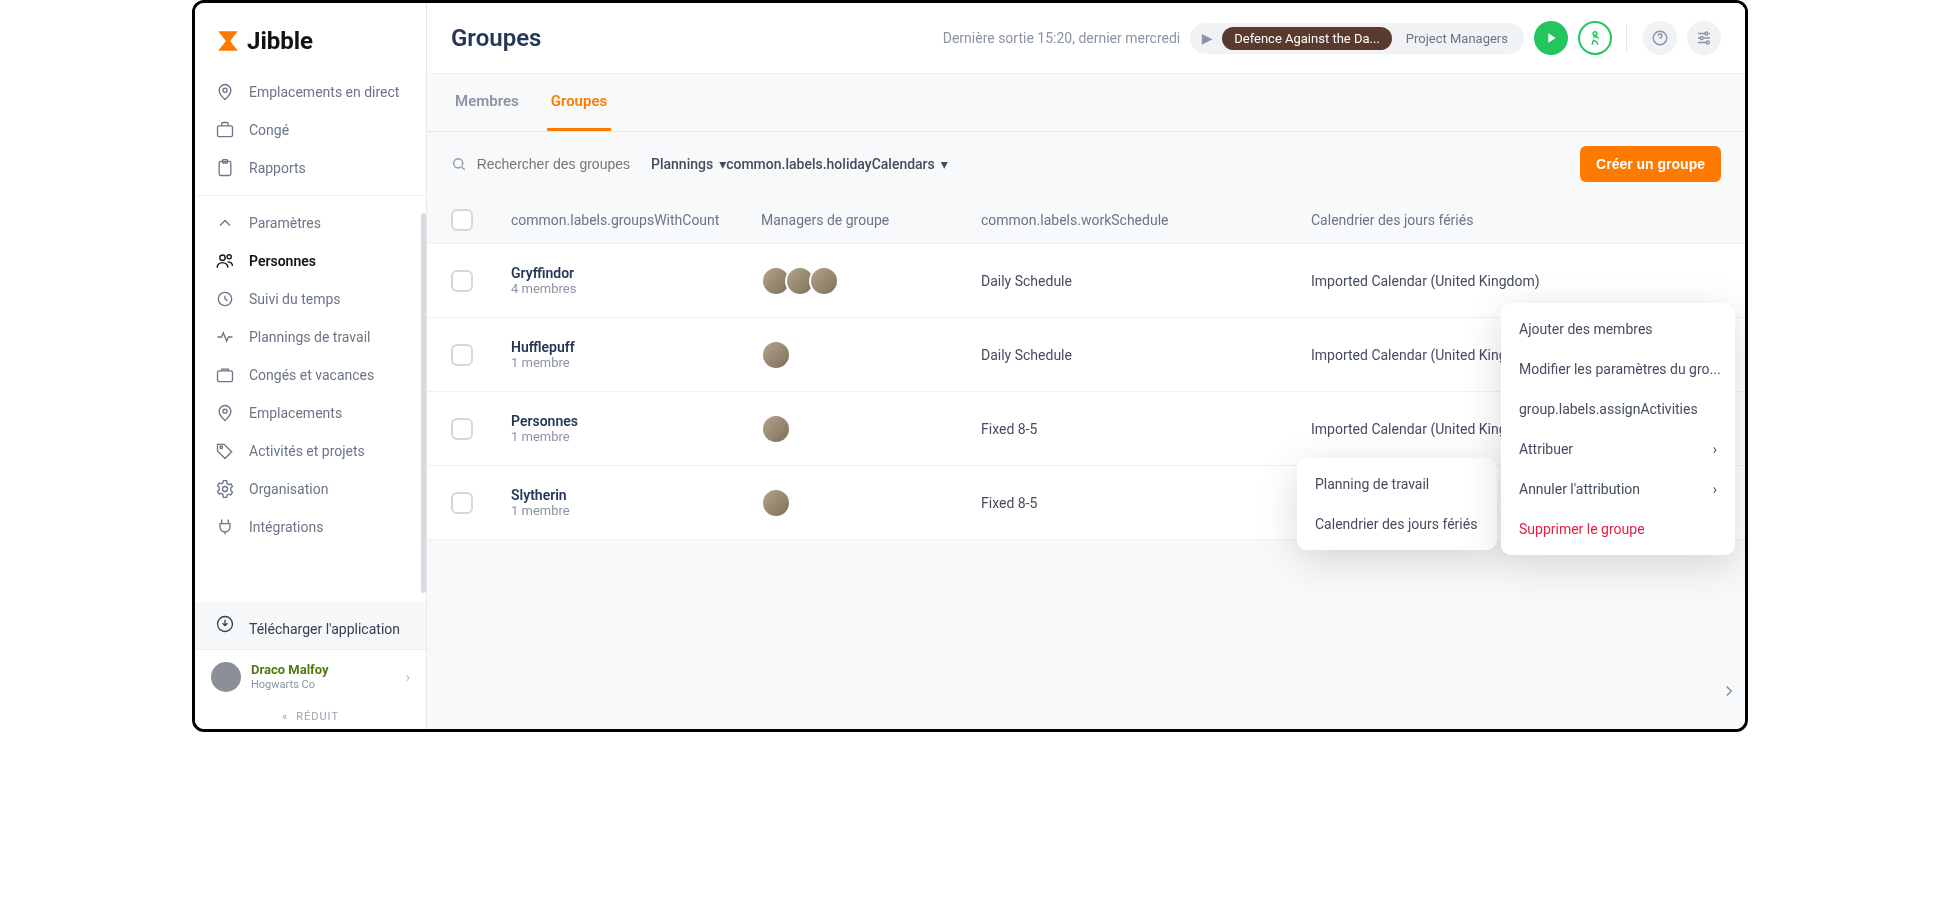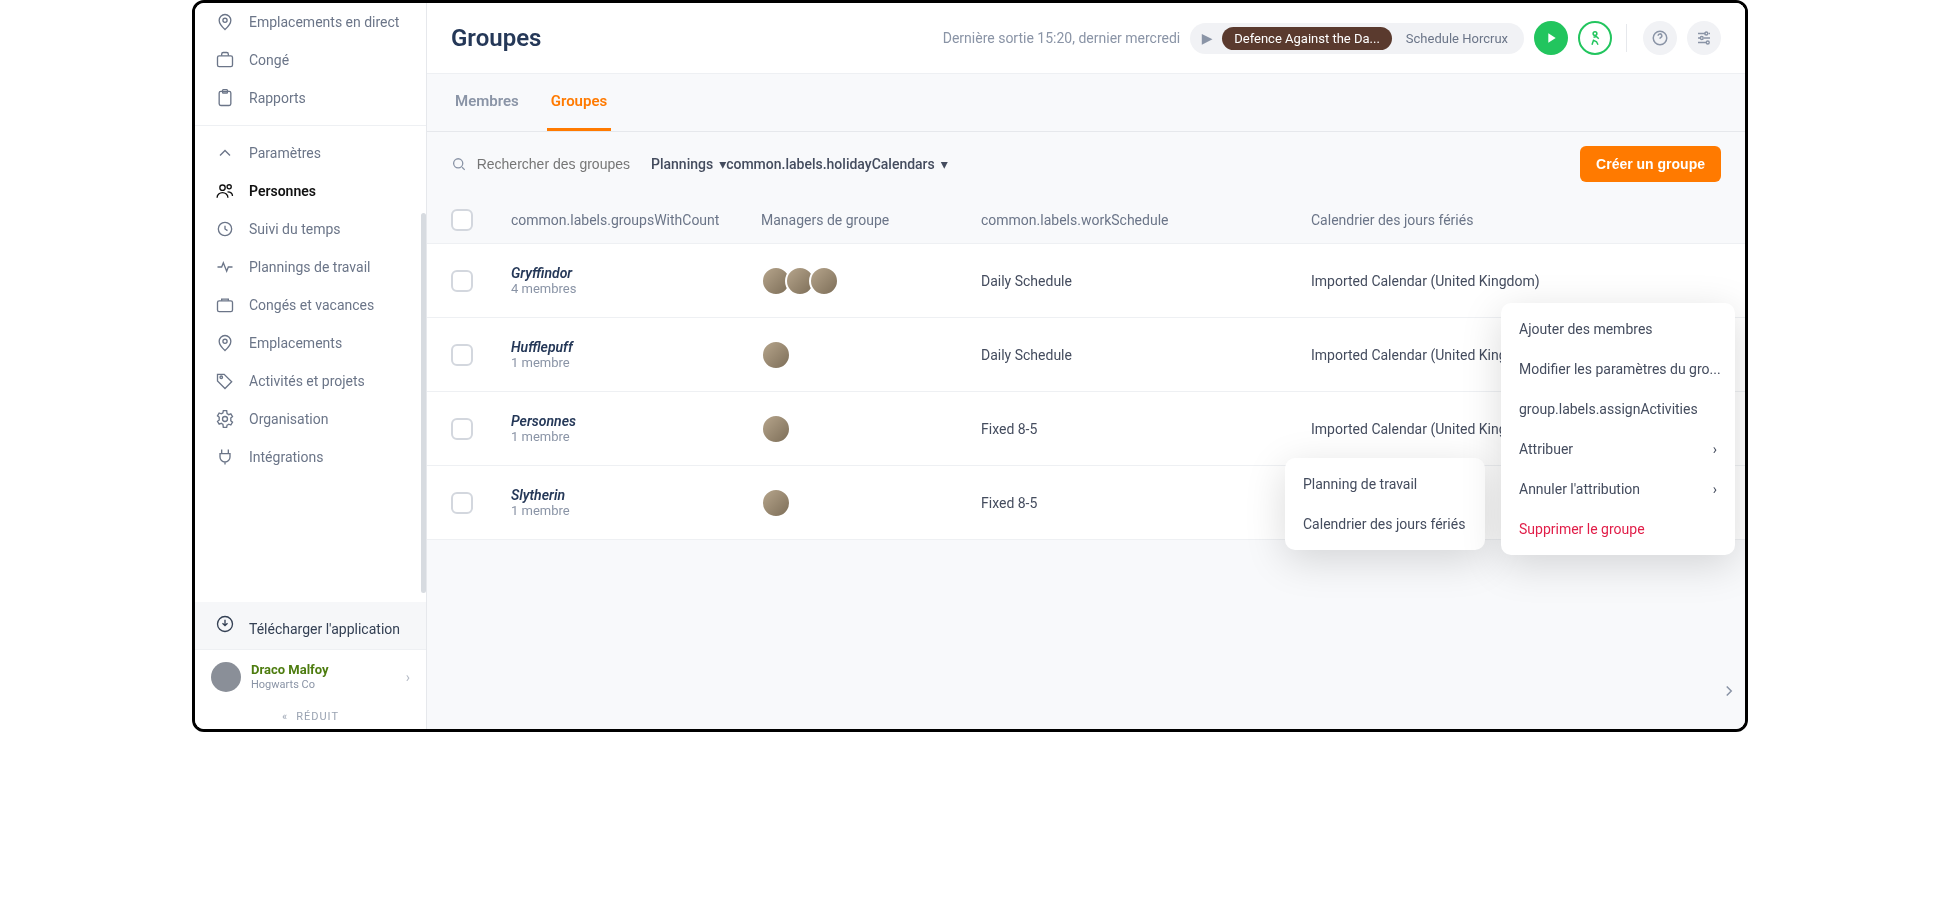--- a/index.html
+++ b/index.html
@@ -51,41 +51,47 @@
 .search { display: flex; align-items: center; gap: 10px; color: #8a94a6; width: 200px; }
 .search input { border: none; background: transparent; outline: none; font-size: 14px; color: #253858; width: 100%; }
 .filter { display: flex; align-items: center; gap: 6px; color: #444c5e; font-weight: 500; cursor: pointer; }
 .btn-primary { margin-left: auto; background: #ff7a00; color: #fff; border: none; border-radius: 6px; padding: 10px 16px; font-weight: 600; font-size: 14px; cursor: pointer; }
 
 .table { width: 100%; }
 .thead, .trow { display: grid; grid-template-columns: 60px 250px 220px 330px 1fr; align-items: center; padding: 0 24px; }
 .thead { height: 48px; color: #6b7588; font-size: 14px; background: #f8f9fb; border-bottom: 1px solid #eef0f3; }
 .trow { height: 74px; background: #fff; border-bottom: 1px solid #eef0f3; }
 .chk { width: 22px; height: 22px; border: 2px solid #d3d7de; border-radius: 6px; background: #fff; }
-.gname { font-weight: 600; color: #253858; font-style: italic; }
+.gname { font-weight: 600; color: #253858; }
 .gsub { font-size: 13px; color: #8a94a6; }
 .avs { display: flex; }
 .av { width: 30px; height: 30px; border-radius: 50%; background: linear-gradient(135deg,#b6a58c,#7d6e58); border: 2px solid #fff; margin-left: -6px; }
 .av:first-child { margin-left: 0; }
 .cell { color: #444c5e; }
 
 .ctx-menu { position: absolute; background: #fff; border-radius: 10px; box-shadow: 0 10px 40px rgba(0,0,0,0.15); padding: 6px 0; z-index: 10; min-width: 200px; }
 .ctx-item { padding: 12px 18px; color: #444c5e; cursor: pointer; display: flex; align-items: center; justify-content: space-between; white-space: nowrap; }
 .ctx-item.danger { color: #e11d48; }
-.ctx-sub { right: 260px; top: 455px; width: 200px; }
+.ctx-sub { right: 248px; top: 455px; width: 200px; }
 .ctx-main { right: 10px; top: 300px; width: 234px; }
 
 .expand-handle { position: absolute; right: 2px; bottom: 24px; width: 28px; height: 28px; display: inline-flex; align-items: center; justify-content: center; color: #8a94a6; }
 </style>
 </head>
 <body>
 
 <div class="app">
 
   <aside class="sidebar">
+    <div class="logo">
+      <svg class="logo-mark" viewBox="0 0 24 24">
+          <path d="M3 3 L21 3 L14 12 L21 21 L3 21 L10 12 Z" fill="#ff7a00"></path>
+        </svg>
+      <span class="logo-text">Jibble</span>
+    </div>
     <nav class="nav">
       <div class="nav-item">
         <span class="icon">
             <svg viewBox="0 0 24 24">
               <path d="M12 21s-7-6-7-11a7 7 0 0 1 14 0c0 5-7 11-7 11z"></path>
               <circle cx="12" cy="10" r="2.5"></circle>
             </svg>
           </span>
         <span>Emplacements en direct</span>
       </div>
@@ -212,21 +218,21 @@
   </aside>
 
   <main class="main">
     <div class="topbar">
       <h1 class="page-title">Groupes</h1>
       <div class="topbar-spacer"></div>
       <div class="topbar-status">Dernière sortie 15:20, dernier mercredi</div>
       <div class="pill-wrap">
         <span class="pill-play">▶</span>
         <span class="pill-dark">Defence Against the Da...</span>
-        <span class="pill-light">Schedule Horcrux</span>
+        <span class="pill-light">Project Managers</span>
       </div>
       <div class="circ-btn circ-green">
         <svg viewBox="0 0 24 24" width="16" height="16" fill="#fff">
             <path d="M8 5v14l11-7z"></path>
           </svg>
       </div>
       <div class="circ-btn circ-outline">
         <svg viewBox="0 0 24 24" width="18" height="18" fill="none" stroke="currentColor" stroke-width="2">
             <circle cx="12" cy="6" r="2.5"></circle>
             <path d="M8 21l2-6 4 2 2 4M10 11l4-1 3 3"></path>

